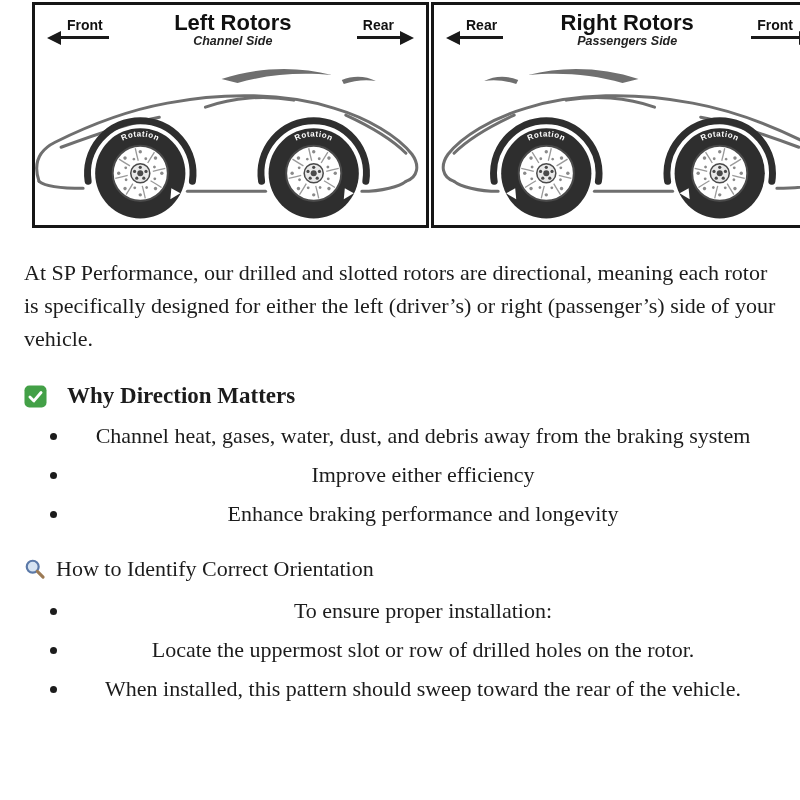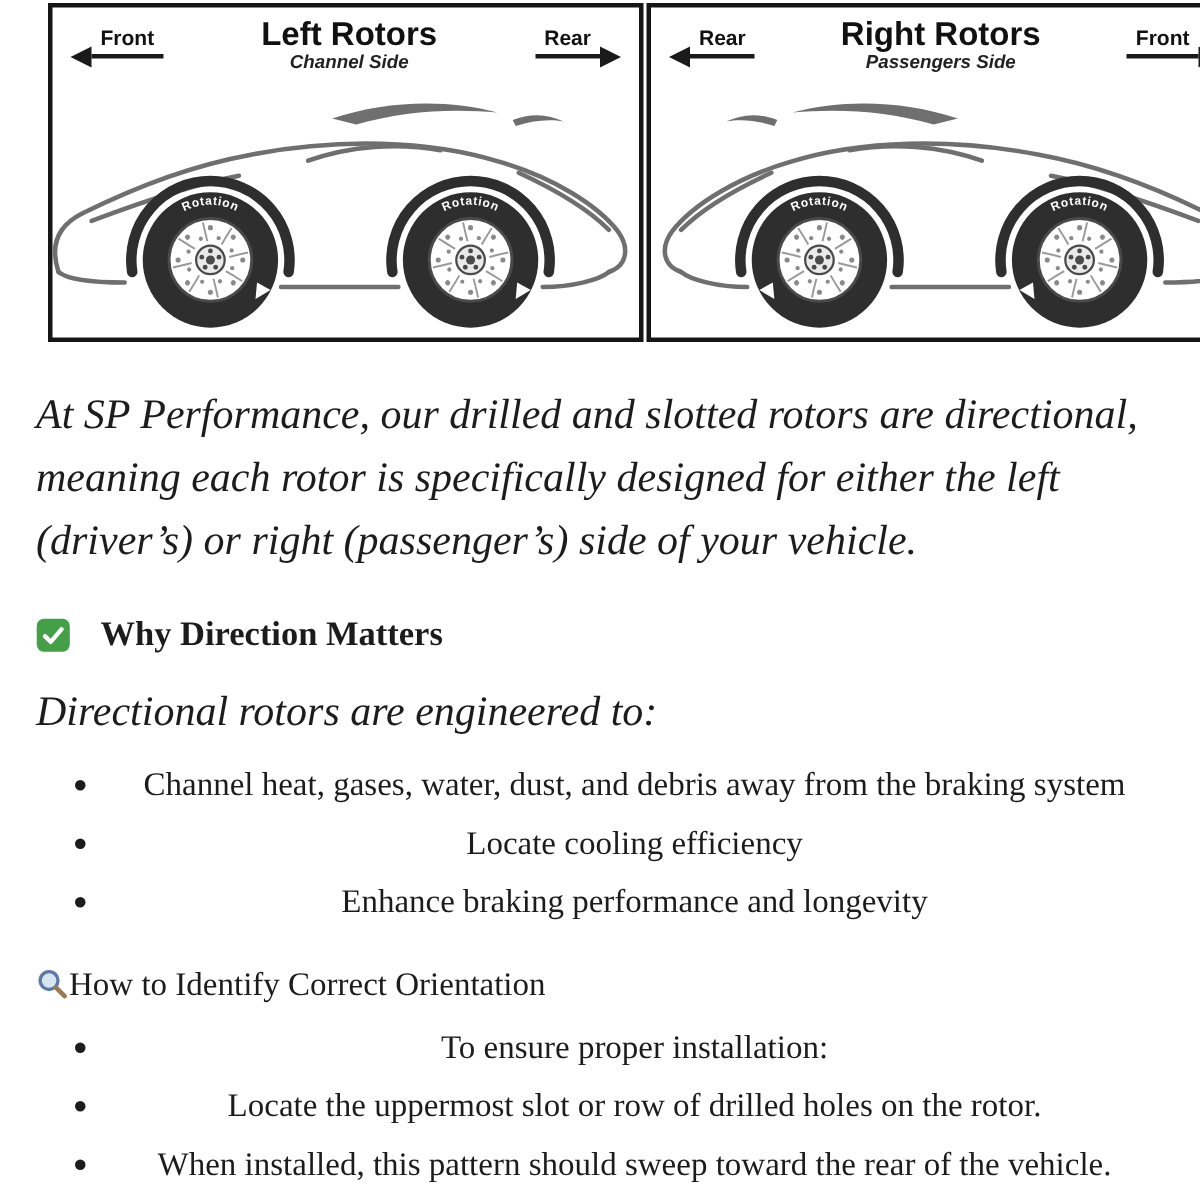--- a/index.html
+++ b/index.html
@@ -22,24 +22,24 @@
   .dir-left{margin-left:14px;}
   .dir-right{margin-right:14px;}
   .dir-left::before{content:"";position:absolute;left:-14px;bottom:-8.5px;width:0;height:0;
             border:7px solid transparent;border-left:0;border-right:14px solid #1a1a1a;}
   .dir-right::after{content:"";position:absolute;right:-14px;bottom:-8.5px;width:0;height:0;
             border:7px solid transparent;border-right:0;border-left:14px solid #1a1a1a;}
   .car{display:block;width:100%;height:auto;}
 
   
   .article{padding:10px 24px 30px;}
-  .article p{font-size:28px;line-height:1.5;margin:18px 0 10px;font-style:italic;}
+  .article p{font-size:22px;line-height:1.5;margin:18px 0 10px;}
   .h-why{display:flex;align-items:center;gap:20px;font-size:23px;font-weight:bold;
          margin:28px 0 10px;}
-  .h-how{display:flex;align-items:center;gap:0;font-size:22px;font-weight:normal;
+  .h-how{display:flex;align-items:center;gap:10px;font-size:22px;font-weight:normal;
          margin:26px 0 12px;color:#1c1c1c;}
   .article ul{margin:10px 0 16px;padding-left:46px;}
   .article li{font-size:22px;line-height:1.5;margin:6px 0;text-align:center;}
   .icon-box{display:inline-flex;flex:0 0 auto;}
 </style>
 </head>
 <body>
 
 <svg width="0" height="0" style="position:absolute" aria-hidden="true">
   <defs>
@@ -163,25 +163,24 @@
   <h2 class="h-why">
     <span class="icon-box">
       <svg viewBox="0 0 24 24" width="23" height="23">
         <rect x="0.5" y="0.5" width="23" height="23" rx="5" fill="#43a047"></rect>
         <path d="M6.2 12.6 L10.3 16.6 L17.8 7.8" stroke="#ffffff" stroke-width="3" fill="none" stroke-linecap="round" stroke-linejoin="round"></path>
       </svg>
     </span>
     <span>Why Direction Matters</span>
   </h2>
 
-  <p>Directional rotors are engineered to:</p>
 
   <ul>
     <li>Channel heat, gases, water, dust, and debris away from the braking system</li>
-    <li>Locate cooling efficiency</li>
+    <li>Improve either efficiency</li>
     <li>Enhance braking performance and longevity</li>
   </ul>
 
   <h3 class="h-how">
     <span class="icon-box">
       <svg viewBox="0 0 24 24" width="22" height="22">
         <circle cx="9.5" cy="9.5" r="6.5" fill="#d7e4f2" stroke="#5b79a8" stroke-width="2.4"></circle>
         <line x1="14.6" y1="14.6" x2="20.8" y2="20.8" stroke="#9c7a54" stroke-width="3.4" stroke-linecap="round"></line>
       </svg>
     </span>

